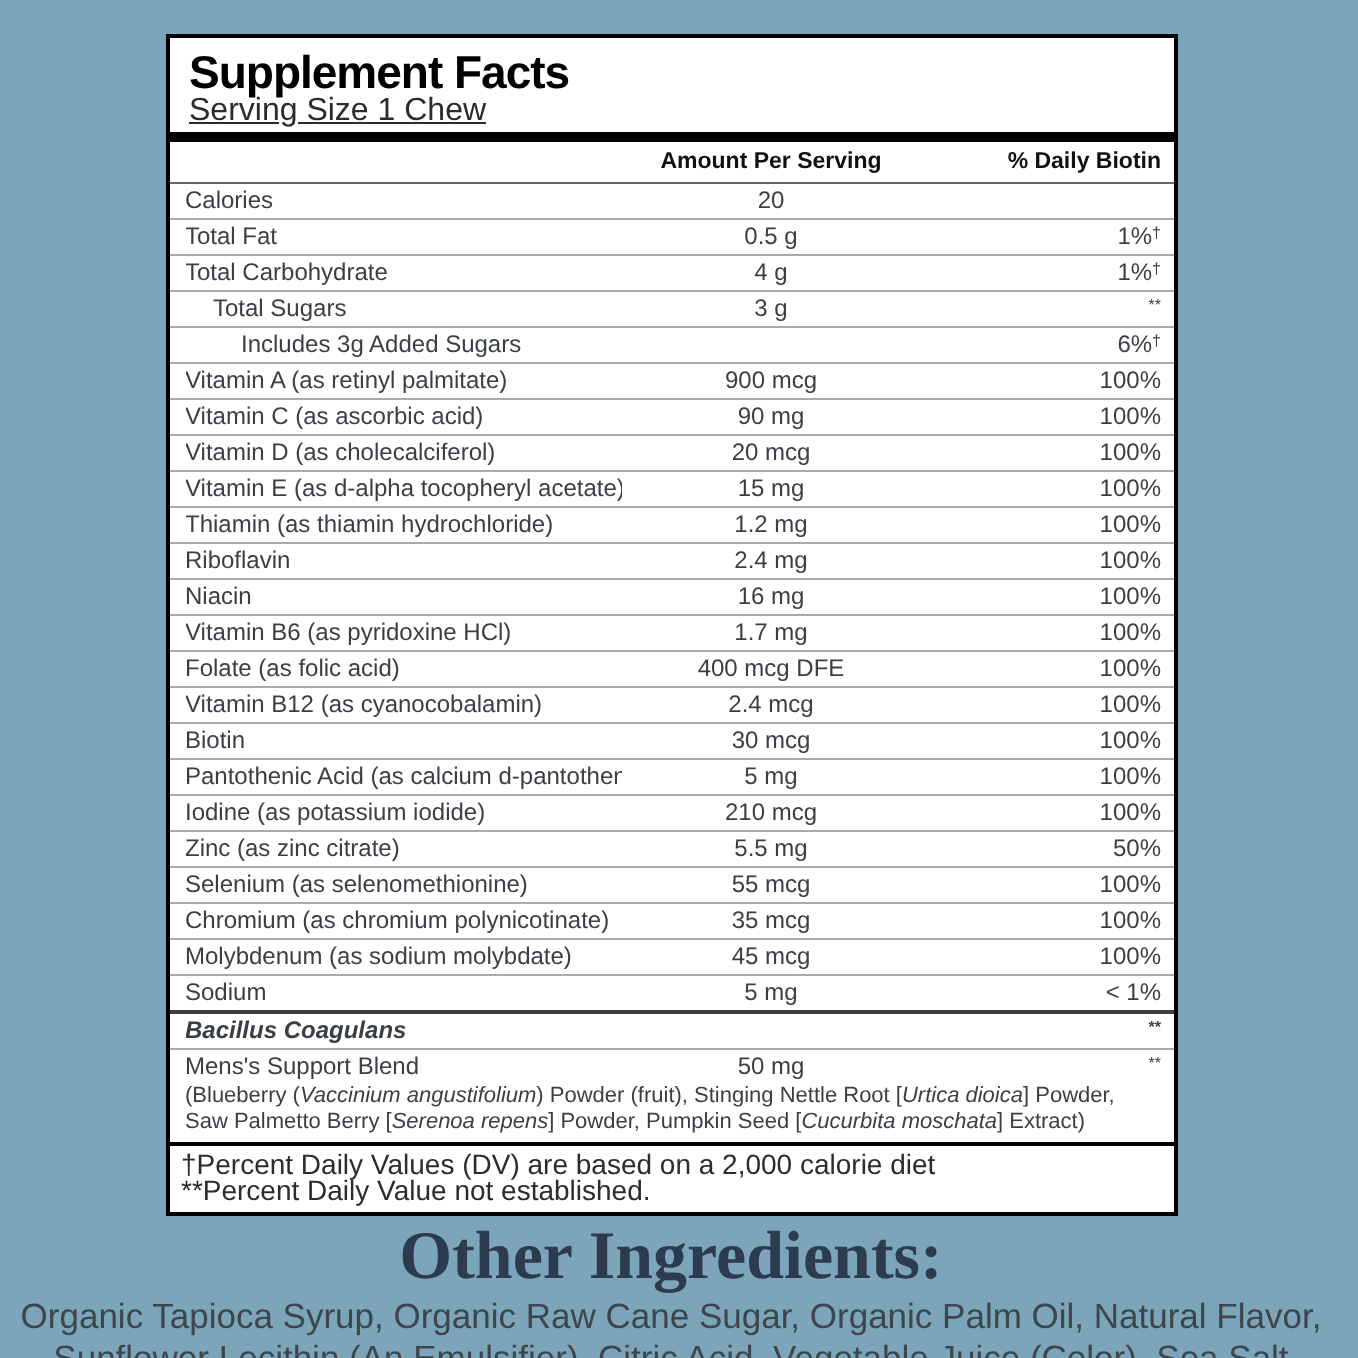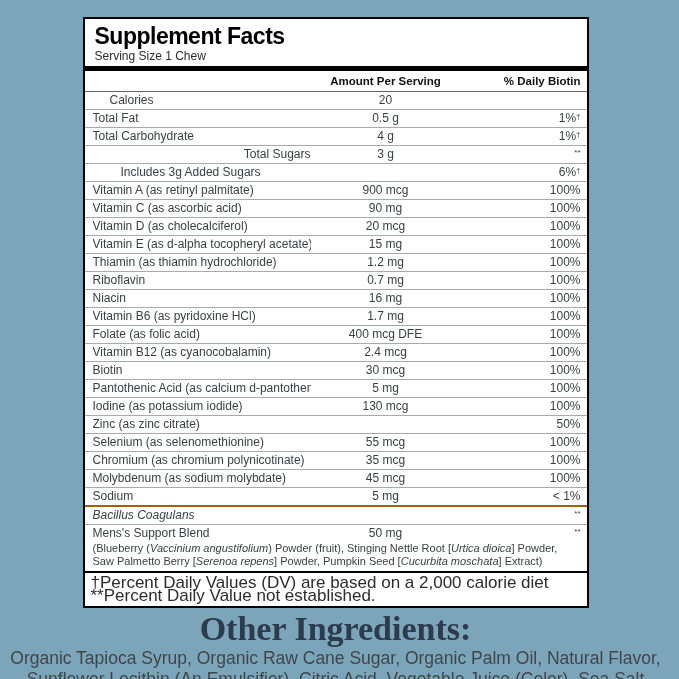--- a/index.html
+++ b/index.html
@@ -21,50 +21,50 @@
     color: var(--table-text, #3A3F43);
   }
   .panel-header { padding: 4px 10px 3px 10px; }
   .panel-header h1 {
     font-size: 23px;
     font-weight: bold;
     color: #000;
     letter-spacing: -0.5px;
     line-height: 26px;
   }
-  .serving { font-size: 12px; line-height: 14px; color: #2c2c2c; }
+  .serving { font-size: 16px; line-height: 14px; color: #2c2c2c; text-decoration: underline; }
   .thick-bar { height: 5px; background: #000; }
   .row-main {
     display: flex;
     align-items: center;
     height: 17px;
     line-height: 17px;
     font-size: 12px;
     padding: 0 6px 0 8px;
     white-space: nowrap;
   }
   .col-header .row-main { height: 20px; line-height: 20px; font-weight: bold; font-size: 11.5px; color: #111; }
   .col-header { border-bottom: 1px solid #666; }
   .name { flex: 1 1 auto; overflow: hidden; }
   .amount { flex: 0 0 150px; text-align: center; }
   .dv { flex: 0 0 120px; text-align: right; }
   #rows .row { border-top: 1px solid #aaa; }
-  #rows .row:first-child { border-top: none; margin-left: 17px; }
-  #rows .row.divider-thick { border-top: 2px solid #a16207; }
+  #rows .row:first-child { border-top: none; }
+  #rows .row.divider-thick { border-top: 2px solid #404040; font-weight: bold; }
   .row-desc {
     font-size: 11px;
     line-height: 13px;
     padding: 0 6px 3px 8px;
     color: var(--table-text, #3A3F43);
   }
   .sup { font-size: 8px; position: relative; top: -3px; letter-spacing: 0; }
   .footnotes {
     border-top: 2px solid #000;
     padding: 3px 6px 4px 6px;
-    font-size: 17px;
+    font-size: 14px;
     line-height: 13px;
     color: #2c2c2c;
   }
   .other { margin-top: 6px; text-align: center; }
   .other h2 {
     font-family: "Liberation Serif", serif;
     font-weight: bold;
     font-size: 34px;
     line-height: 30px;
     color: var(--other-heading, #2C3B4D);
@@ -112,21 +112,21 @@
   </div>
         <div class="row">
     <div class="row-main">
       <span class="name">Total Carbohydrate</span>
       <span class="amount">4 g</span>
       <span class="dv">1%<span class="sup">†</span></span>
     </div>
   </div>
         <div class="row">
     <div class="row-main">
-      <span class="name" style="padding-left: 14px; text-align: right;">Total Sugars</span>
+      <span class="name" style="padding-left: 14px;">Total Sugars</span>
       <span class="amount">3 g</span>
       <span class="dv"><span class="sup">**</span></span>
     </div>
   </div>
         <div class="row">
     <div class="row-main">
       <span class="name" style="padding-left: 28px;">Includes 3g Added Sugars</span>
       <span class="amount"></span>
       <span class="dv">6%<span class="sup">†</span></span>
     </div>
@@ -162,21 +162,21 @@
         <div class="row">
     <div class="row-main">
       <span class="name">Thiamin (as thiamin hydrochloride)</span>
       <span class="amount">1.2 mg</span>
       <span class="dv">100%</span>
     </div>
   </div>
         <div class="row">
     <div class="row-main">
       <span class="name">Riboflavin</span>
-      <span class="amount">0.7 mg</span>
+      <span class="amount">2.4 mg</span>
       <span class="dv">100%</span>
     </div>
   </div>
         <div class="row">
     <div class="row-main">
       <span class="name">Niacin</span>
       <span class="amount">16 mg</span>
       <span class="dv">100%</span>
     </div>
   </div>
@@ -211,27 +211,28 @@
         <div class="row">
     <div class="row-main">
       <span class="name">Pantothenic Acid (as calcium d-pantothenate)</span>
       <span class="amount">5 mg</span>
       <span class="dv">100%</span>
     </div>
   </div>
         <div class="row">
     <div class="row-main">
       <span class="name">Iodine (as potassium iodide)</span>
-      <span class="amount">130 mcg</span>
+      <span class="amount">210 mcg</span>
       <span class="dv">100%</span>
     </div>
   </div>
         <div class="row">
     <div class="row-main">
       <span class="name">Zinc (as zinc citrate)</span>
+      <span class="amount">5.5 mg</span>
       <span class="dv">50%</span>
     </div>
   </div>
         <div class="row">
     <div class="row-main">
       <span class="name">Selenium (as selenomethionine)</span>
       <span class="amount">55 mcg</span>
       <span class="dv">100%</span>
     </div>
   </div>

